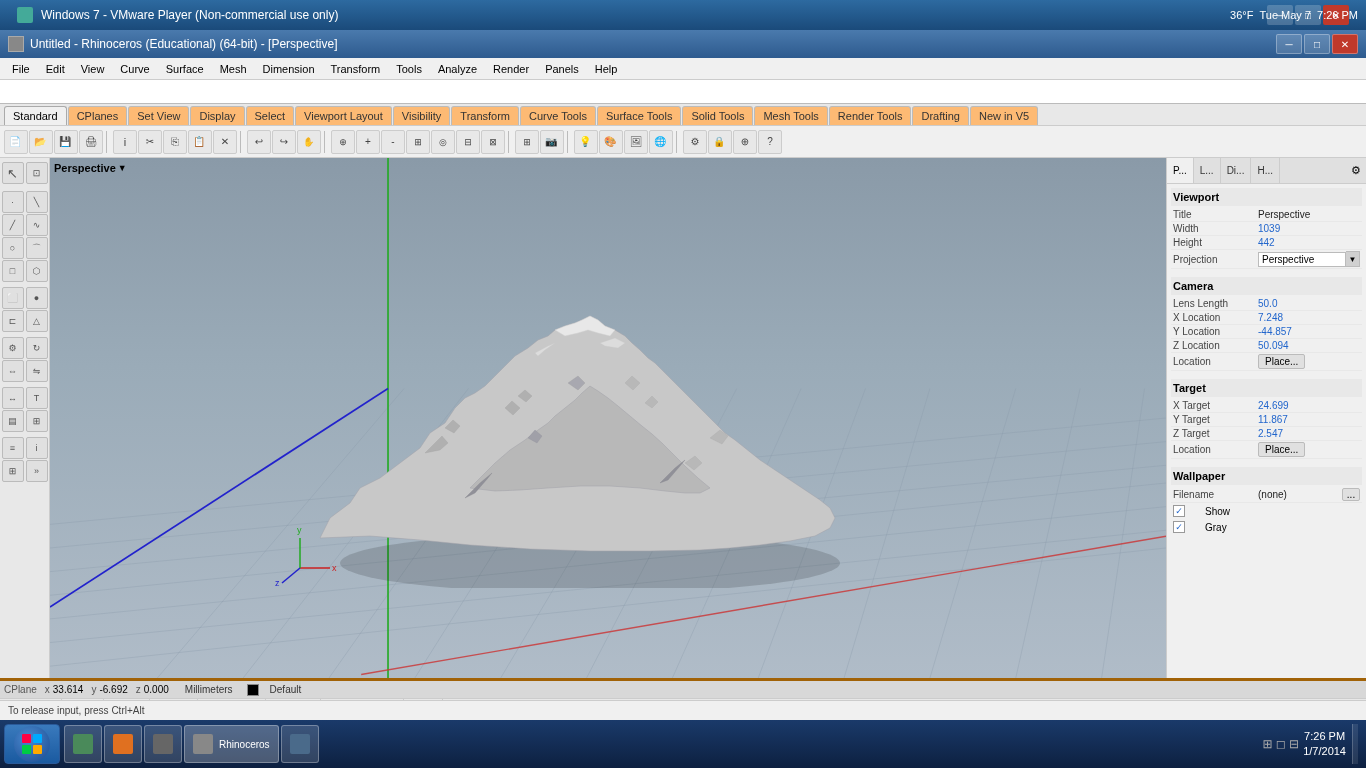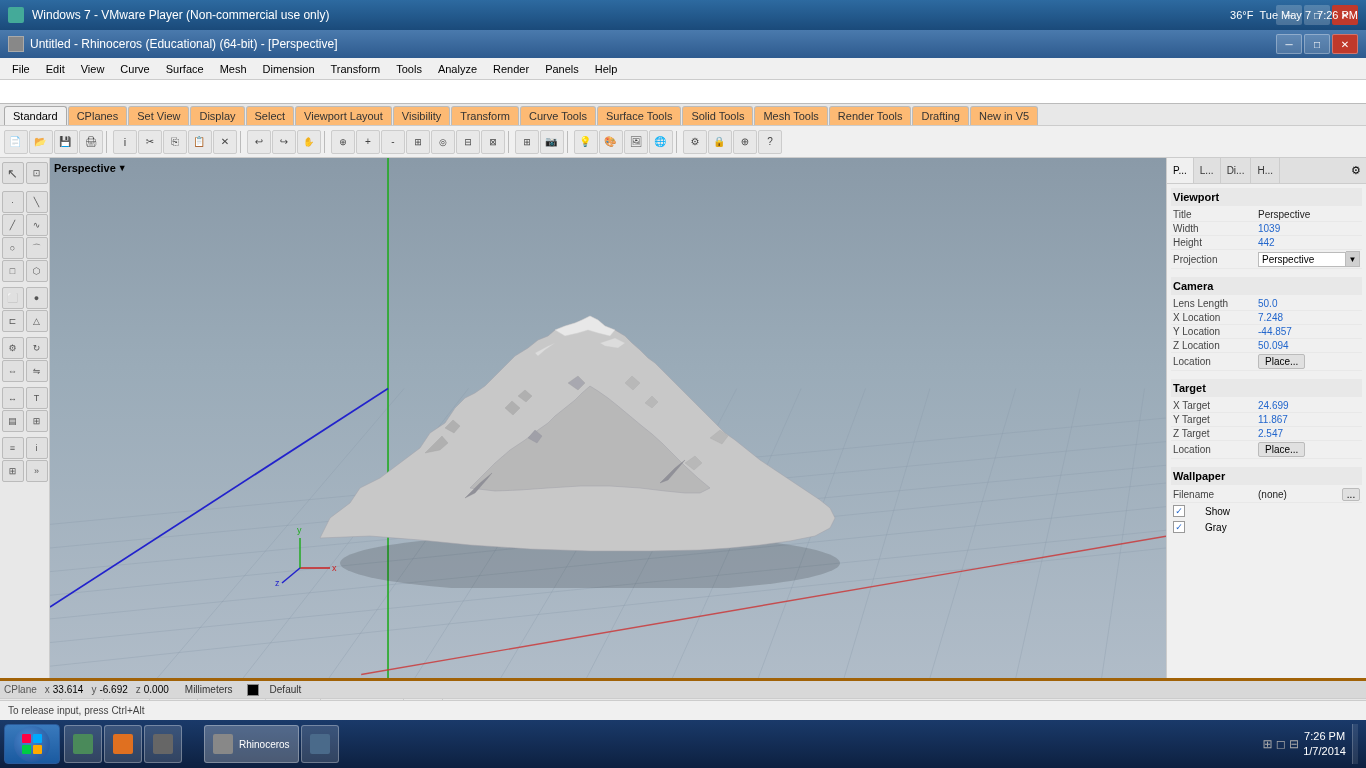--- a/index.html
+++ b/index.html
@@ -4,21 +4,21 @@
   <style>
     * { margin: 0; padding: 0; box-sizing: border-box; }
     body { width: 1366px; height: 768px; overflow: hidden; font-family: 'Segoe UI', Tahoma, Arial, sans-serif; font-size: 11px; background: #1e1e1e; }
 
     
     #win-titlebar {
       height: 30px;
       background: linear-gradient(to bottom, #2d6aa0, #1a4a7a);
       display: flex;
       align-items: center;
-      padding: 0 8px;
+      padding: 0 17px;
       color: white;
       font-size: 12px;
     }
     #win-titlebar .win-icon { width: 16px; height: 16px; background: #4a9; margin-right: 8px; border-radius: 2px; flex-shrink: 0; }
     #win-titlebar .win-title { flex: 1; font-size: 12px; }
     #win-titlebar .win-controls { display: flex; gap: 2px; }
     #win-titlebar .win-controls span { 
       width: 26px; height: 20px; background: rgba(255,255,255,0.2); 
       border-radius: 2px; display: flex; align-items: center; justify-content: center;
       font-size: 10px; cursor: pointer; color: white;
@@ -664,21 +664,21 @@
 
   <div class="taskbar-app">
     <div class="app-icon" style="background:#4a8a5a;"></div>
   </div>
   <div class="taskbar-app">
     <div class="app-icon" style="background:#e07020;"></div>
   </div>
   <div class="taskbar-app">
     <div class="app-icon" style="background:#666;"></div>
   </div>
-  <div class="taskbar-app" style="background:rgba(255,255,255,0.25);margin-left:20px;">
+  <div class="taskbar-app" style="background:rgba(255,255,255,0.25);">
     <div class="app-icon" style="background:#888;"></div>
     <span style="font-size:10px; color:white;">Rhinoceros</span>
   </div>
   <div class="taskbar-app">
     <div class="app-icon" style="background:#4a6a8a;"></div>
   </div>
 
   <div id="taskbar-right">
     <span style="font-size:12px; color:#aaa;">⊞ ◻ ⊟</span>
     <div id="taskbar-clock">

